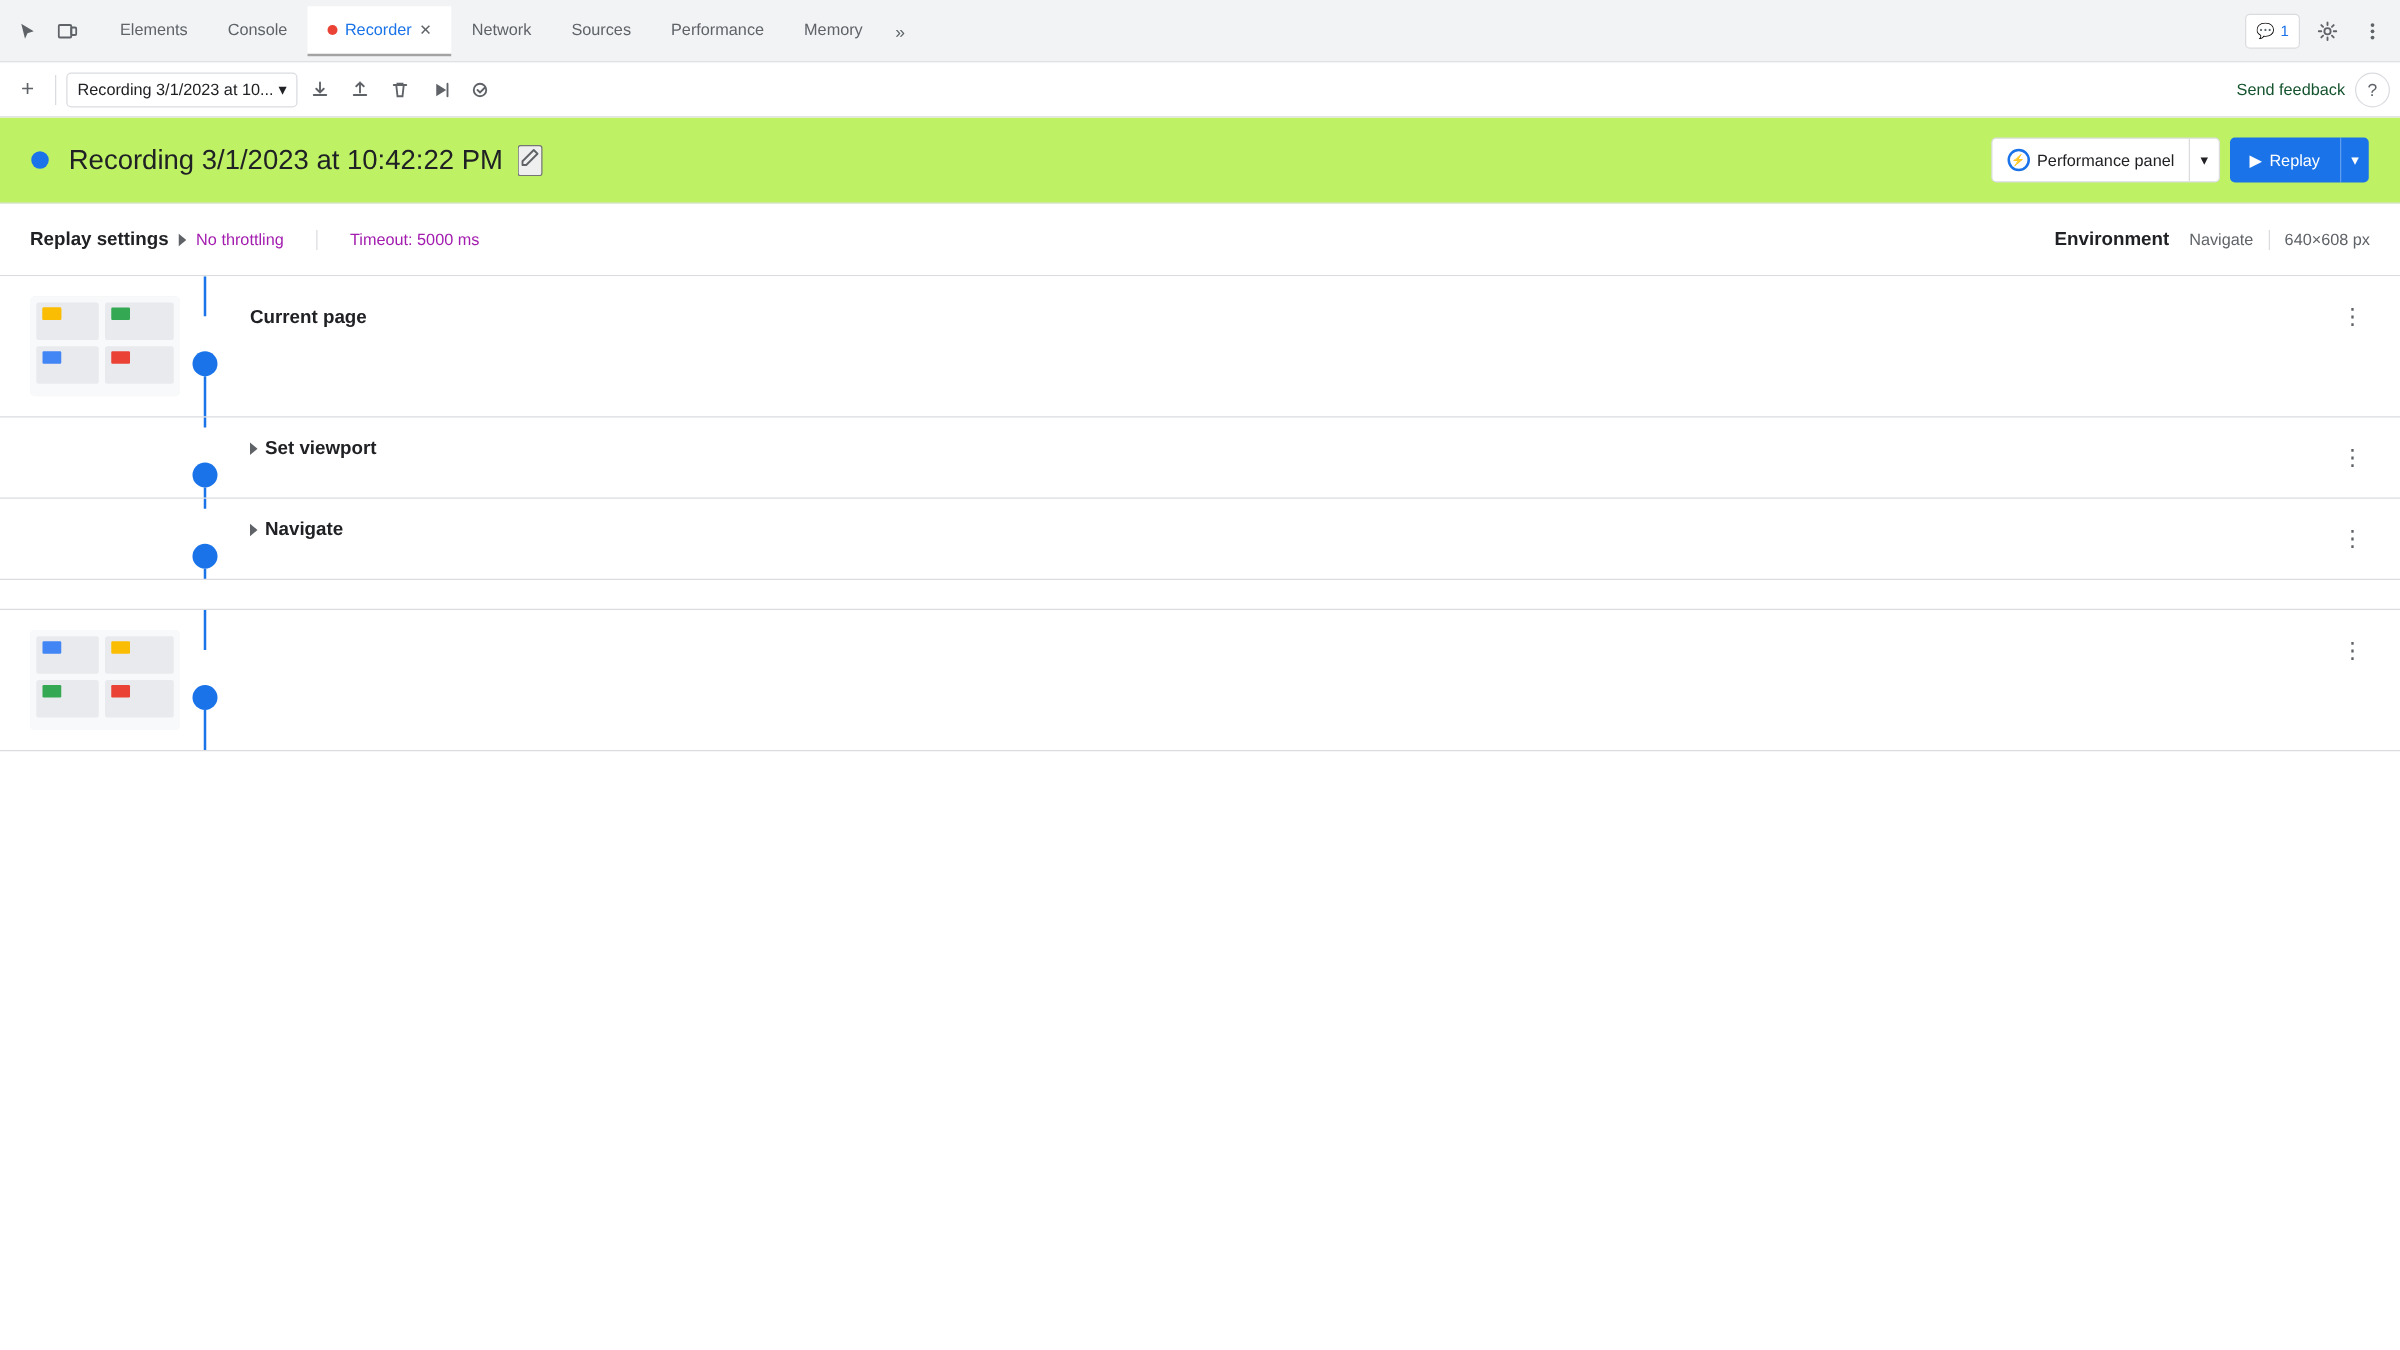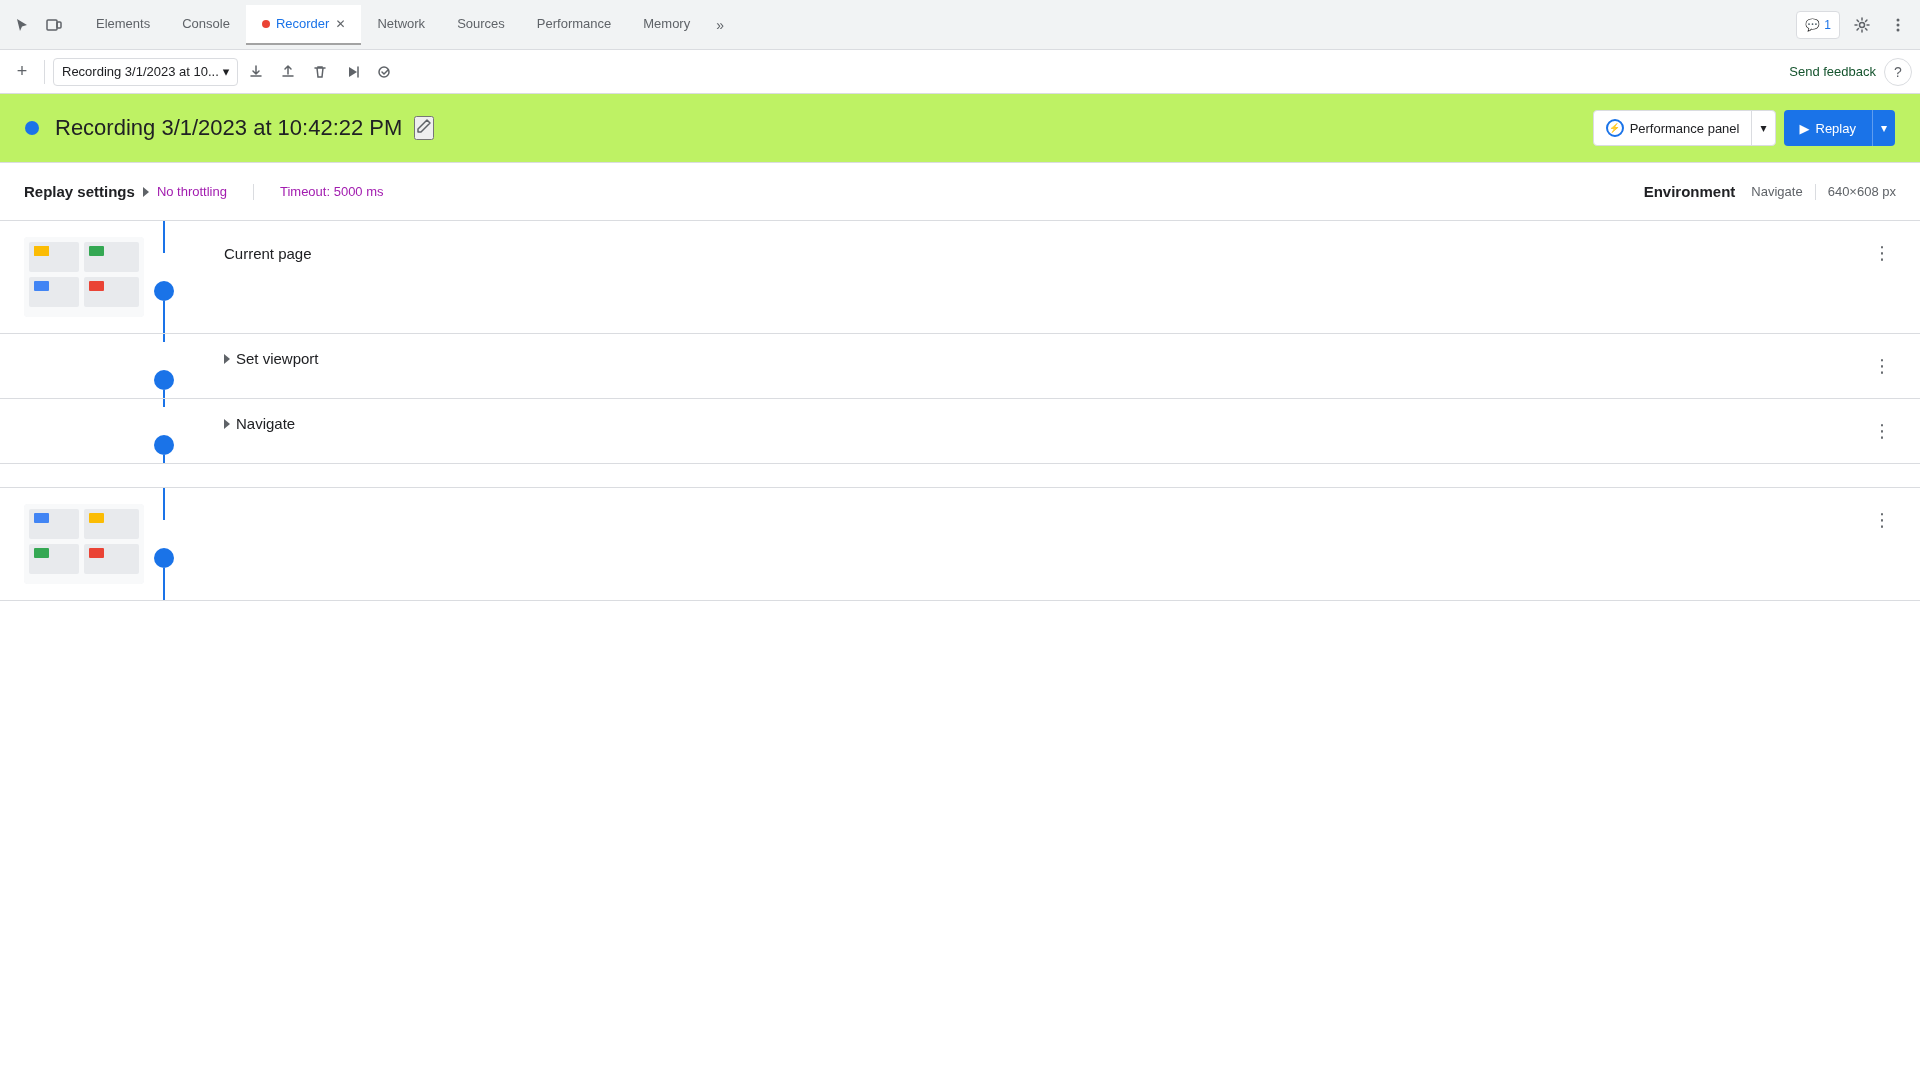--- a/index.html
+++ b/index.html
@@ -401,27 +401,26 @@
     }
     .step-content {
       flex: 1;
       padding: 24px 16px;
       display: flex;
       flex-direction: column;
       gap: 4px;
     }
     .step-title {
       font-size: 15px;
-      font-weight: 400;
+      font-weight: 700;
       color: #202124;
       display: flex;
       align-items: center;
       gap: 6px;
       cursor: pointer;
-      margin-left: 24px;
     }
     .step-more {
       margin-left: auto;
       width: 28px;
       height: 28px;
       border-radius: 4px;
       border: none;
       background: transparent;
       cursor: pointer;
       display: flex;

